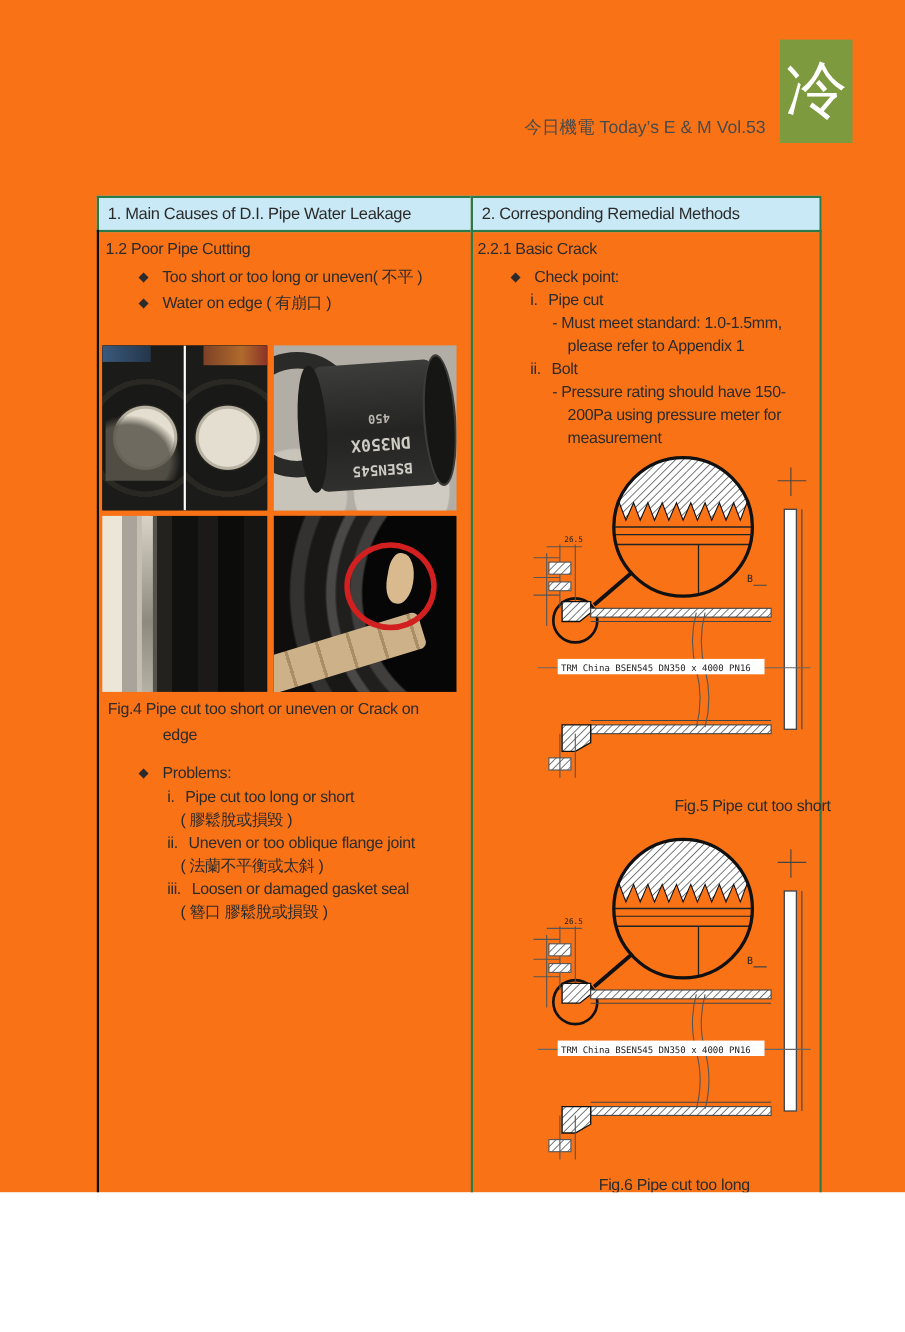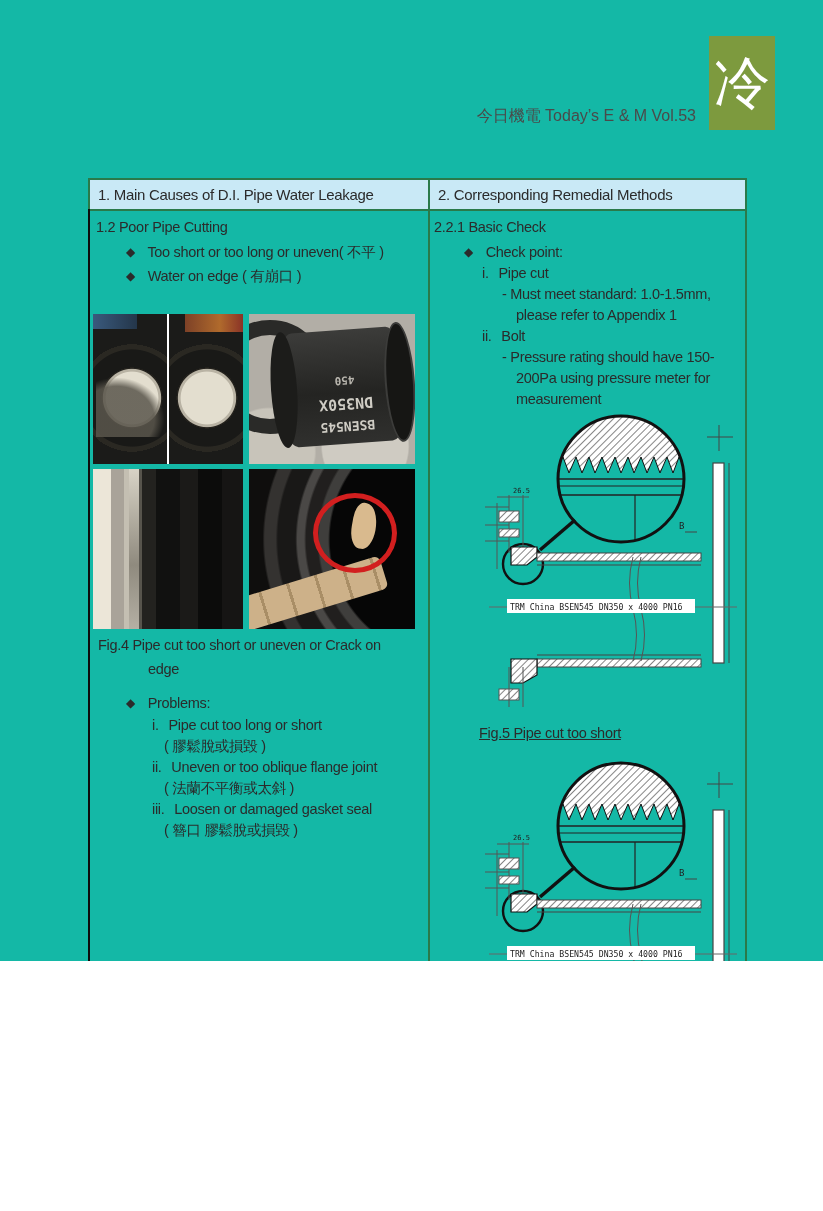--- a/index.html
+++ b/index.html
@@ -1,16 +1,16 @@
 <!DOCTYPE html>
 <html><head>
 <meta charset="utf-8">
 <style>
   html,body{margin:0;padding:0;background:#ffffff;}
-  .page{position:relative;width:823px;height:961px;background:#14b8a6;
+  .page{position:relative;width:823px;height:1084px;background:#f97316;
         font-family:"Liberation Sans",sans-serif;color:#2b2b2b;overflow:hidden;}
   .abs{position:absolute;}
   .t{font-size:14.5px;line-height:21px;letter-spacing:-0.3px;white-space:nowrap;color:#2b2b2b;}
   .diam{display:inline-block;font-size:12px;margin-right:9px;transform:translateY(-1px);}
   .num{margin-right:6px;}
   
   .hdr{background:#c9e9f6;box-sizing:border-box;display:flex;align-items:center;
        padding-left:8px;font-size:15px;letter-spacing:-0.3px;white-space:nowrap;}
   .cellL{box-sizing:border-box;border:2px solid #0d0d0d;border-right:none;border-top:none;}
   .cellR{box-sizing:border-box;border:2px solid #2a7a4a;border-top:none;}
@@ -128,21 +128,21 @@
 
       <div class="abs t" style="left:62px;top:590px;">
         <span class="num">iii.</span>
         <span>Loosen or damaged gasket seal</span>
       </div>
       <div class="abs t" style="left:74px;top:611px;">( 簪口 膠鬆脫或損毀 )</div>
     </div>
 
     <div class="abs cellR" style="left:340px;top:31px;width:319px;height:895px;">
 
-      <div class="abs t" style="left:4px;top:8px;">2.2.1  Basic Check</div>
+      <div class="abs t" style="left:4px;top:8px;">2.2.1  Basic Crack</div>
 
       <div class="abs t" style="left:34px;top:33px;">
         <span class="diam">◆</span>
         <span>Check point:</span>
       </div>
 
       <div class="abs t" style="left:52px;top:54px;">
         <span class="num">i.</span>
         <span>Pipe cut</span>
       </div>
@@ -202,21 +202,21 @@
         <line x1="246" y1="56" x2="246" y2="256" stroke="#444" stroke-width="1"></line>
         <line x1="236" y1="18" x2="236" y2="44" stroke="#444" stroke-width="1"></line>
         <line x1="224" y1="30" x2="250" y2="30" stroke="#444" stroke-width="1"></line>
         <text x="196" y="122" font-size="9" class="svgtxt">B</text>
         <line x1="202" y1="125" x2="214" y2="125" stroke="#444" stroke-width="1"></line>
         <line x1="6" y1="200" x2="254" y2="200" stroke="#666" stroke-width="1"></line>
         <rect x="24" y="192" width="188" height="14" fill="#fff"></rect>
         <text x="27" y="203" font-size="8.2" class="svgtxt">TRM China BSEN545 DN350 x 4000 PN16</text>
       </svg>
 
-      <div class="abs cap" style="left:49px;top:516px;width:260px;text-align:left;text-decoration:underline;">Fig.5 Pipe cut too short</div>
+      <div class="abs cap" style="left:65px;top:516px;width:260px;text-align:right;">Fig.5 Pipe cut too short</div>
 
       <svg class="abs" style="left:53px;top:545px;" width="260" height="302" viewBox="0 0 260 302">
         <defs>
           <pattern id="hB" width="5" height="5" patternUnits="userSpaceOnUse" patternTransform="rotate(45)">
             <rect width="5" height="5" fill="#fff"></rect>
               <line x1="0" y1="0" x2="0" y2="5" stroke="#444" stroke-width="1.3"></line>
           </pattern>
           <clipPath id="cB">
               <circle cx="138" cy="72" r="63"></circle>
             </clipPath>

